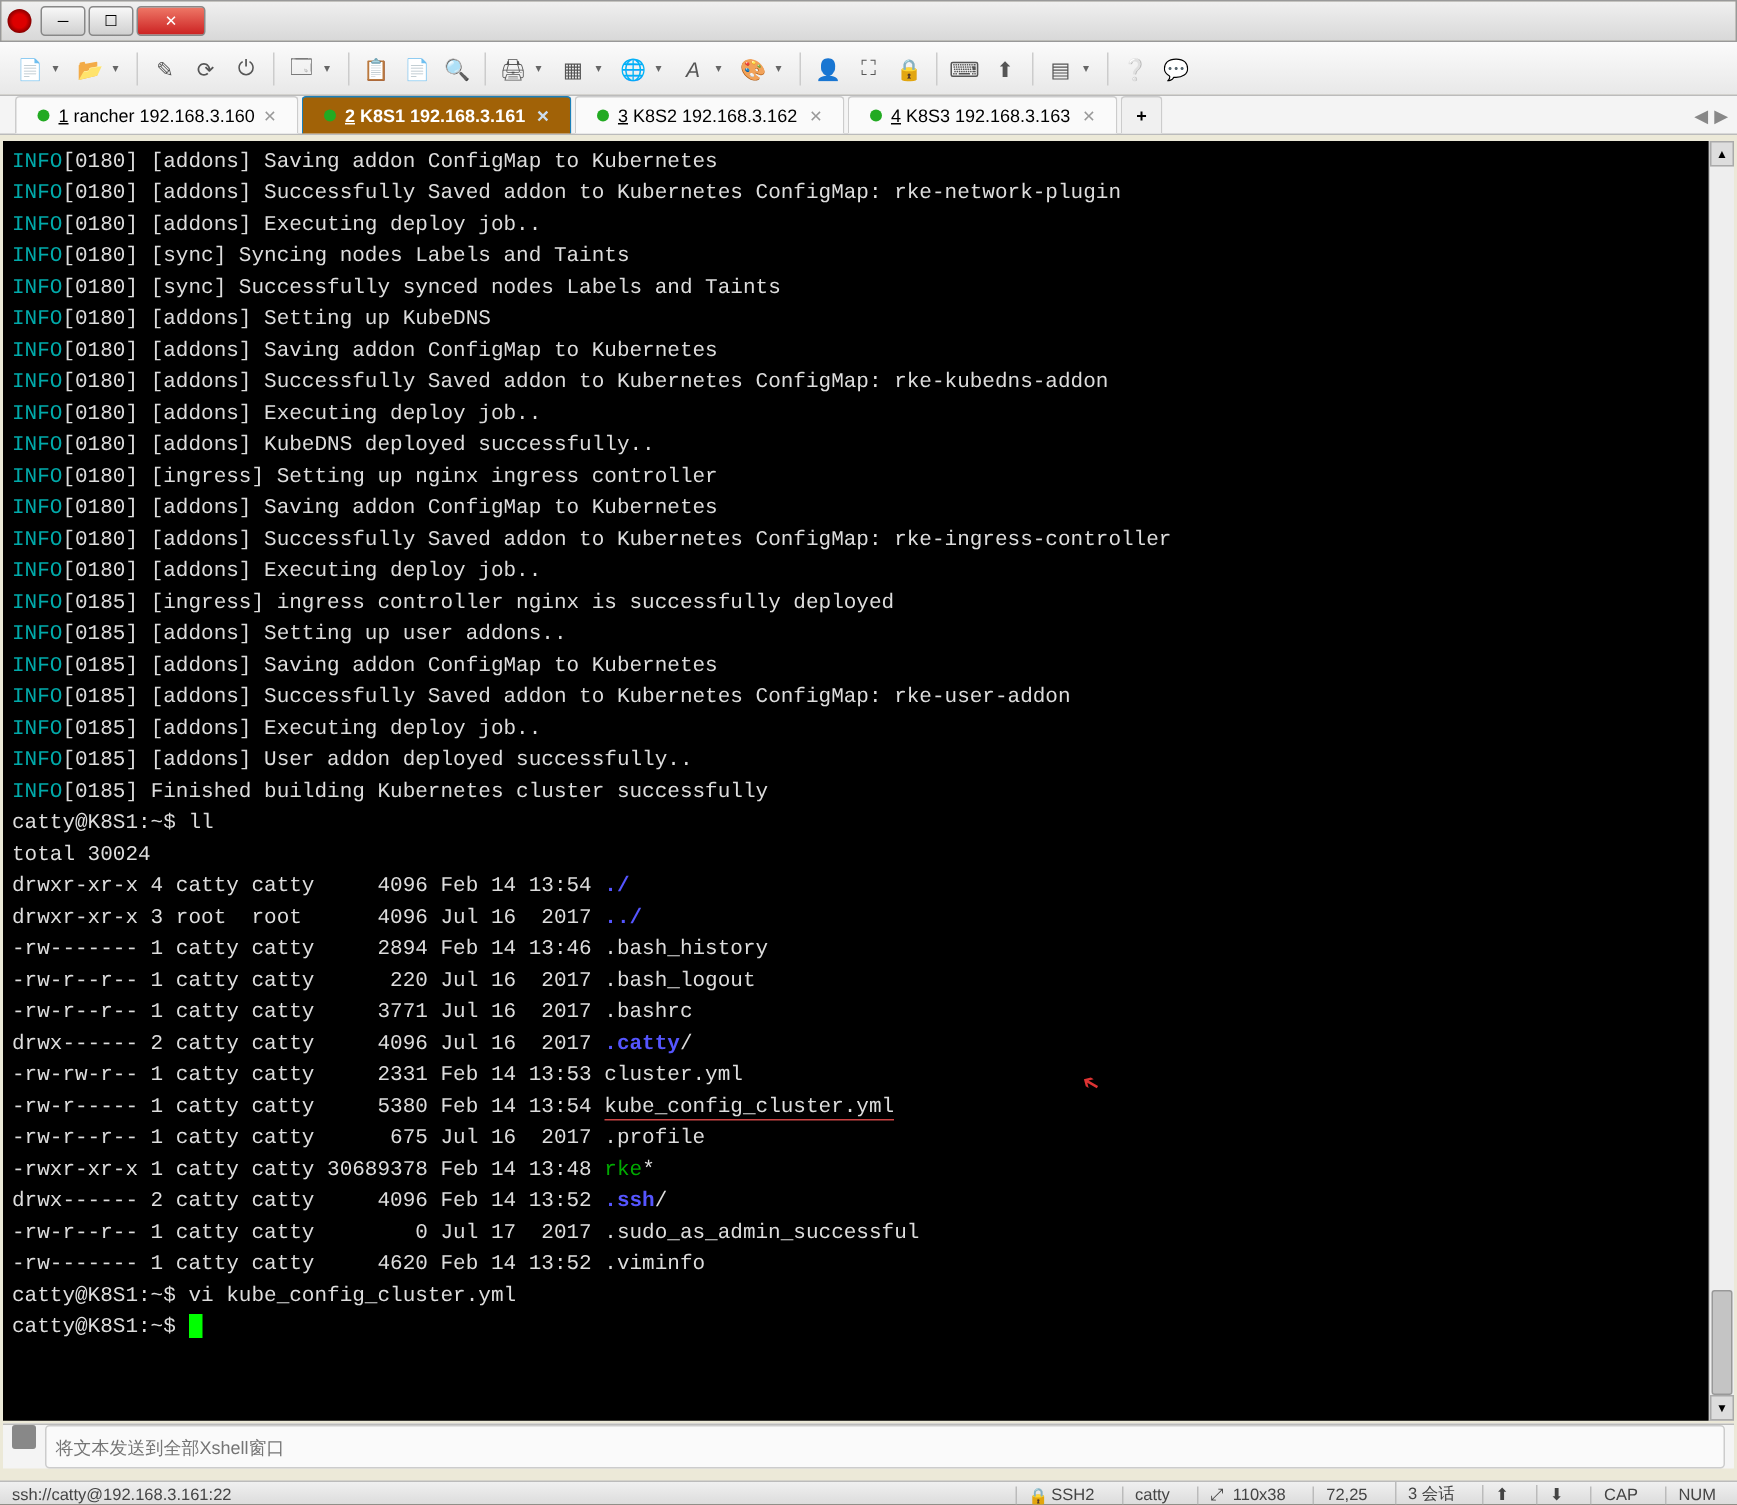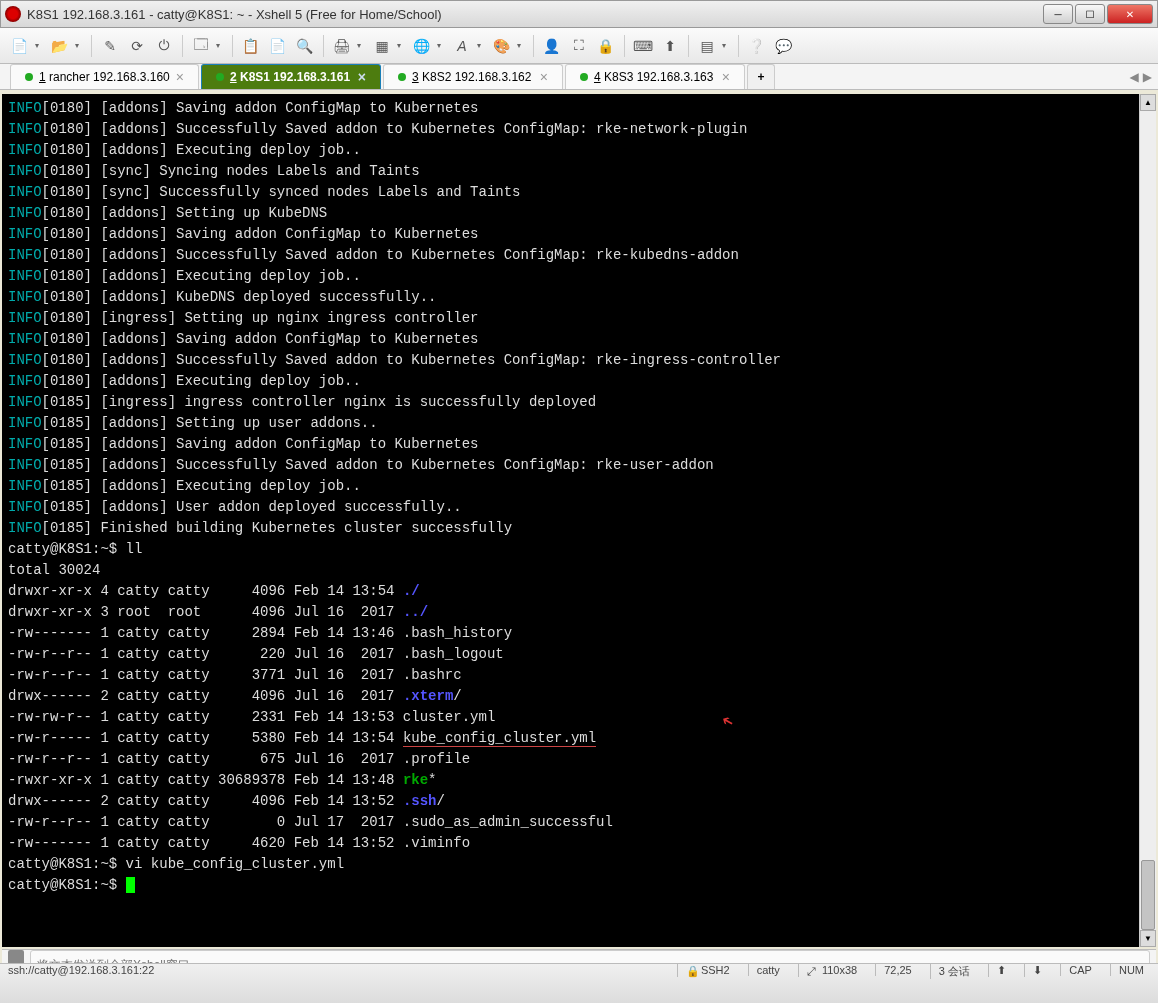--- a/index.html
+++ b/index.html
@@ -18,58 +18,57 @@
 .tbtn { width: 24px; height: 24px; display: flex; align-items: center; justify-content: center; cursor: pointer; border-radius: 2px; color: #555; font-size: 14px; }
 .tbdrop { width: 10px; font-size: 8px; color: #666; }
 .tsep { width: 1px; height: 22px; background: #ccc; margin: 0 3px; }
 
 
 .tabbar { height: 26px; background: #f4f4f4; border-bottom: 1px solid #bbb; display: flex; align-items: stretch; padding-left: 10px; position: relative; }
 .tab { display: flex; align-items: center; padding: 0 14px; border: 1px solid #ccc; border-bottom: none; background: #fafafa; margin-right: 2px; font-size: 12px; cursor: pointer; gap: 6px; min-width: 180px; border-top-left-radius: 3px; border-top-right-radius: 3px; }
 .tab .dot { width: 8px; height: 8px; border-radius: 50%; background: #2a2; }
 .tab .lbl .u { text-decoration: underline; }
 .tab .x { color: #999; font-size: 14px; margin-left: auto; }
-.tab.active { background: #4d7c0f; color: #fff; border-color: #1a7fb8; font-weight: bold; }
+.tab.active { background: #a16207; color: #fff; border-color: #1a7fb8; font-weight: bold; }
 .tab.active .x { color: #cde; }
 .tab.add { min-width: 28px; width: 28px; padding: 0; justify-content: center; background: #f0f0f0; font-weight: bold; }
 .tabnav { position: absolute; right: 6px; top: 0; bottom: 0; display: flex; align-items: center; gap: 4px; color: #888; }
 
 
 .term-wrap { position: absolute; top: 94px; left: 2px; right: 2px; bottom: 56px; background: #000; display: flex; }
 .term { flex: 1; background: #000; color: #ddd; font-family: "Courier New", monospace; font-size: 14px; line-height: 21px; padding: 4px 6px; white-space: pre; overflow: hidden; position: relative; }
 .term .info { color: #00aaaa; font-family: Liberation Mono, monospace; }
 .term .dir { color: #5555ff; font-weight: bold; }
-.term .exe { color: #00aa00; font-weight: bold; }
+.term .exe { color: #00aa00; font-weight: normal; }
 .term .hl { border-bottom: 1px solid #c44; margin-top: 32px; }
 .term .cursor { display: inline-block; width: 9px; height: 16px; background: #0f0; vertical-align: middle; }
 .arrow { position: absolute; color: #d33; font-size: 20px; transform: rotate(210deg); }
 
 
 .vscroll { width: 17px; background: #eee; border-left: 1px solid #ccc; display: flex; flex-direction: column; }
 .vscroll .sbtn { height: 17px; background: #ddd; border: 1px solid #aaa; font-size: 8px; display: flex; align-items: center; justify-content: center; cursor: pointer; }
 .vscroll .track { flex: 1; position: relative; }
 .vscroll .thumb { position: absolute; left: 1px; right: 1px; bottom: 0; height: 70px; background: #c4c4c4; border: 1px solid #999; border-radius: 2px; }
 
 
 .sendbar { position: absolute; left: 2px; right: 2px; bottom: 24px; height: 30px; background: #f4f4f4; border-top: 1px solid #bbb; display: flex; padding: 0 6px; gap: 6px; }
 .sendbar .icon { width: 16px; height: 16px; background: #888; border-radius: 2px; }
 .sendbar input { flex: 1; border: 1px solid #ccc; background: #fafafa; padding: 3px 6px; font-size: 12px; color: #888; border-radius: 3px; }
 
 
-.statusbar { position: absolute; left: 0; right: 0; bottom: 0; height: 40px; background: linear-gradient(#f0f0f0,#dcdcdc); border-top: 1px solid #bbb; display: flex; align-items: flex-start; font-size: 11px; color: #444; padding: 0 6px; gap: 10px; }
+.statusbar { position: absolute; left: 0; right: 0; bottom: 0; height: 16px; background: linear-gradient(#f0f0f0,#dcdcdc); border-top: 1px solid #bbb; display: flex; align-items: flex-end; font-size: 11px; color: #444; padding: 0 6px; gap: 10px; }
 .statusbar .cell { padding: 0 8px; border-left: 1px solid #bbb; }
 .statusbar .left { flex: 1; border: none; padding-left: 2px; }
 .statusbar .ic { display: inline-block; width: 12px; height: 12px; vertical-align: middle; margin-right: 3px; }
 </style>
 </head>
 <body>
 
 <div class="titlebar">
   <div class="icon"></div>
-  <div class="title">K8S1 192.168.3.161 - catty@K8S1: ~ - Xshell 5 (Free for Home/School)</div>
   <div class="winbtns">
     <div class="winbtn">─</div>
     <div class="winbtn">☐</div>
     <div class="winbtn close">✕</div>
   </div>
 </div>
 
 <div class="toolbar">
   <div class="tbtn">📄</div>
     <div class="tbdrop">▾</div>
@@ -166,21 +165,21 @@
 <span class="info">INFO</span>[0185] [addons] Executing deploy job..
 <span class="info">INFO</span>[0185] [addons] User addon deployed successfully..
 <span class="info">INFO</span>[0185] Finished building Kubernetes cluster successfully
 catty@K8S1:~$ ll
 total 30024
 drwxr-xr-x 4 catty catty     4096 Feb 14 13:54 <span class="dir">./</span>
 drwxr-xr-x 3 root  root      4096 Jul 16  2017 <span class="dir">../</span>
 -rw------- 1 catty catty     2894 Feb 14 13:46 .bash_history
 -rw-r--r-- 1 catty catty      220 Jul 16  2017 .bash_logout
 -rw-r--r-- 1 catty catty     3771 Jul 16  2017 .bashrc
-drwx------ 2 catty catty     4096 Jul 16  2017 <span class="dir">.xterm</span>/
+drwx------ 2 catty catty     4096 Jul 16  2017 <span class="dir">.catty</span>/
 -rw-rw-r-- 1 catty catty     2331 Feb 14 13:53 cluster.yml
 -rw-r----- 1 catty catty     5380 Feb 14 13:54 <span class="hl">kube_config_cluster.yml</span>
 -rw-r--r-- 1 catty catty      675 Jul 16  2017 .profile
 -rwxr-xr-x 1 catty catty 30689378 Feb 14 13:48 <span class="exe">rke</span>*
 drwx------ 2 catty catty     4096 Feb 14 13:52 <span class="dir">.ssh</span>/
 -rw-r--r-- 1 catty catty        0 Jul 17  2017 .sudo_as_admin_successful
 -rw------- 1 catty catty     4620 Feb 14 13:52 .viminfo
 catty@K8S1:~$ vi kube_config_cluster.yml
 catty@K8S1:~$ <span class="cursor"></span>
 <span class="arrow" style="left:720px; top:616px;">➔</span></div>

